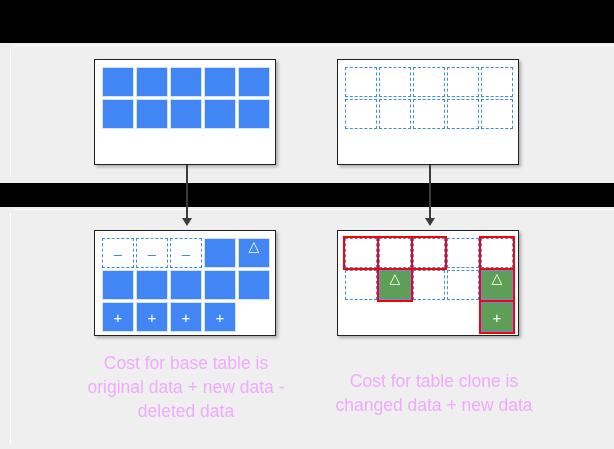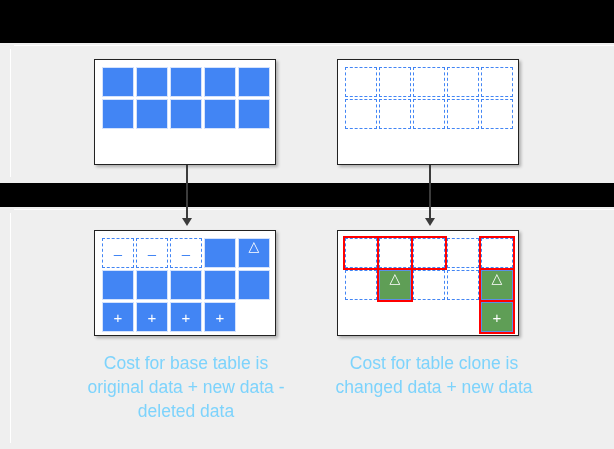--- a/index.html
+++ b/index.html
@@ -162,28 +162,28 @@
   }
   #arrow-base-line  { left: 186px; top: 165px; height: 55px; }
   #arrow-base-head  { left: 182px; top: 218px; }
   #arrow-clone-line { left: 429px; top: 165px; height: 55px; }
   #arrow-clone-head { left: 425px; top: 218px; }
 
   
   .caption {
     position: absolute;
     text-align: center;
-    color: #7dd3fc;
+    color: #f0abfc;
     font-size: 17.5px;
     line-height: 24px;
     font-family: "Liberation Sans", sans-serif;
     white-space: pre-line;
   }
   #caption-base  { left: 78px;  top: 351px; width: 216px; }
-  #caption-clone { left: 330px; top: 351px; width: 208px; }
+  #caption-clone { left: 330px; top: 369px; width: 208px; }
 </style>
 </head>
 <body>
 
 <div class="band" id="band-top"></div>
 
 <div class="slide" id="slide-top">
   <div class="slide-top-line"></div>
   <div class="slide-edge-line"></div>
 </div>

